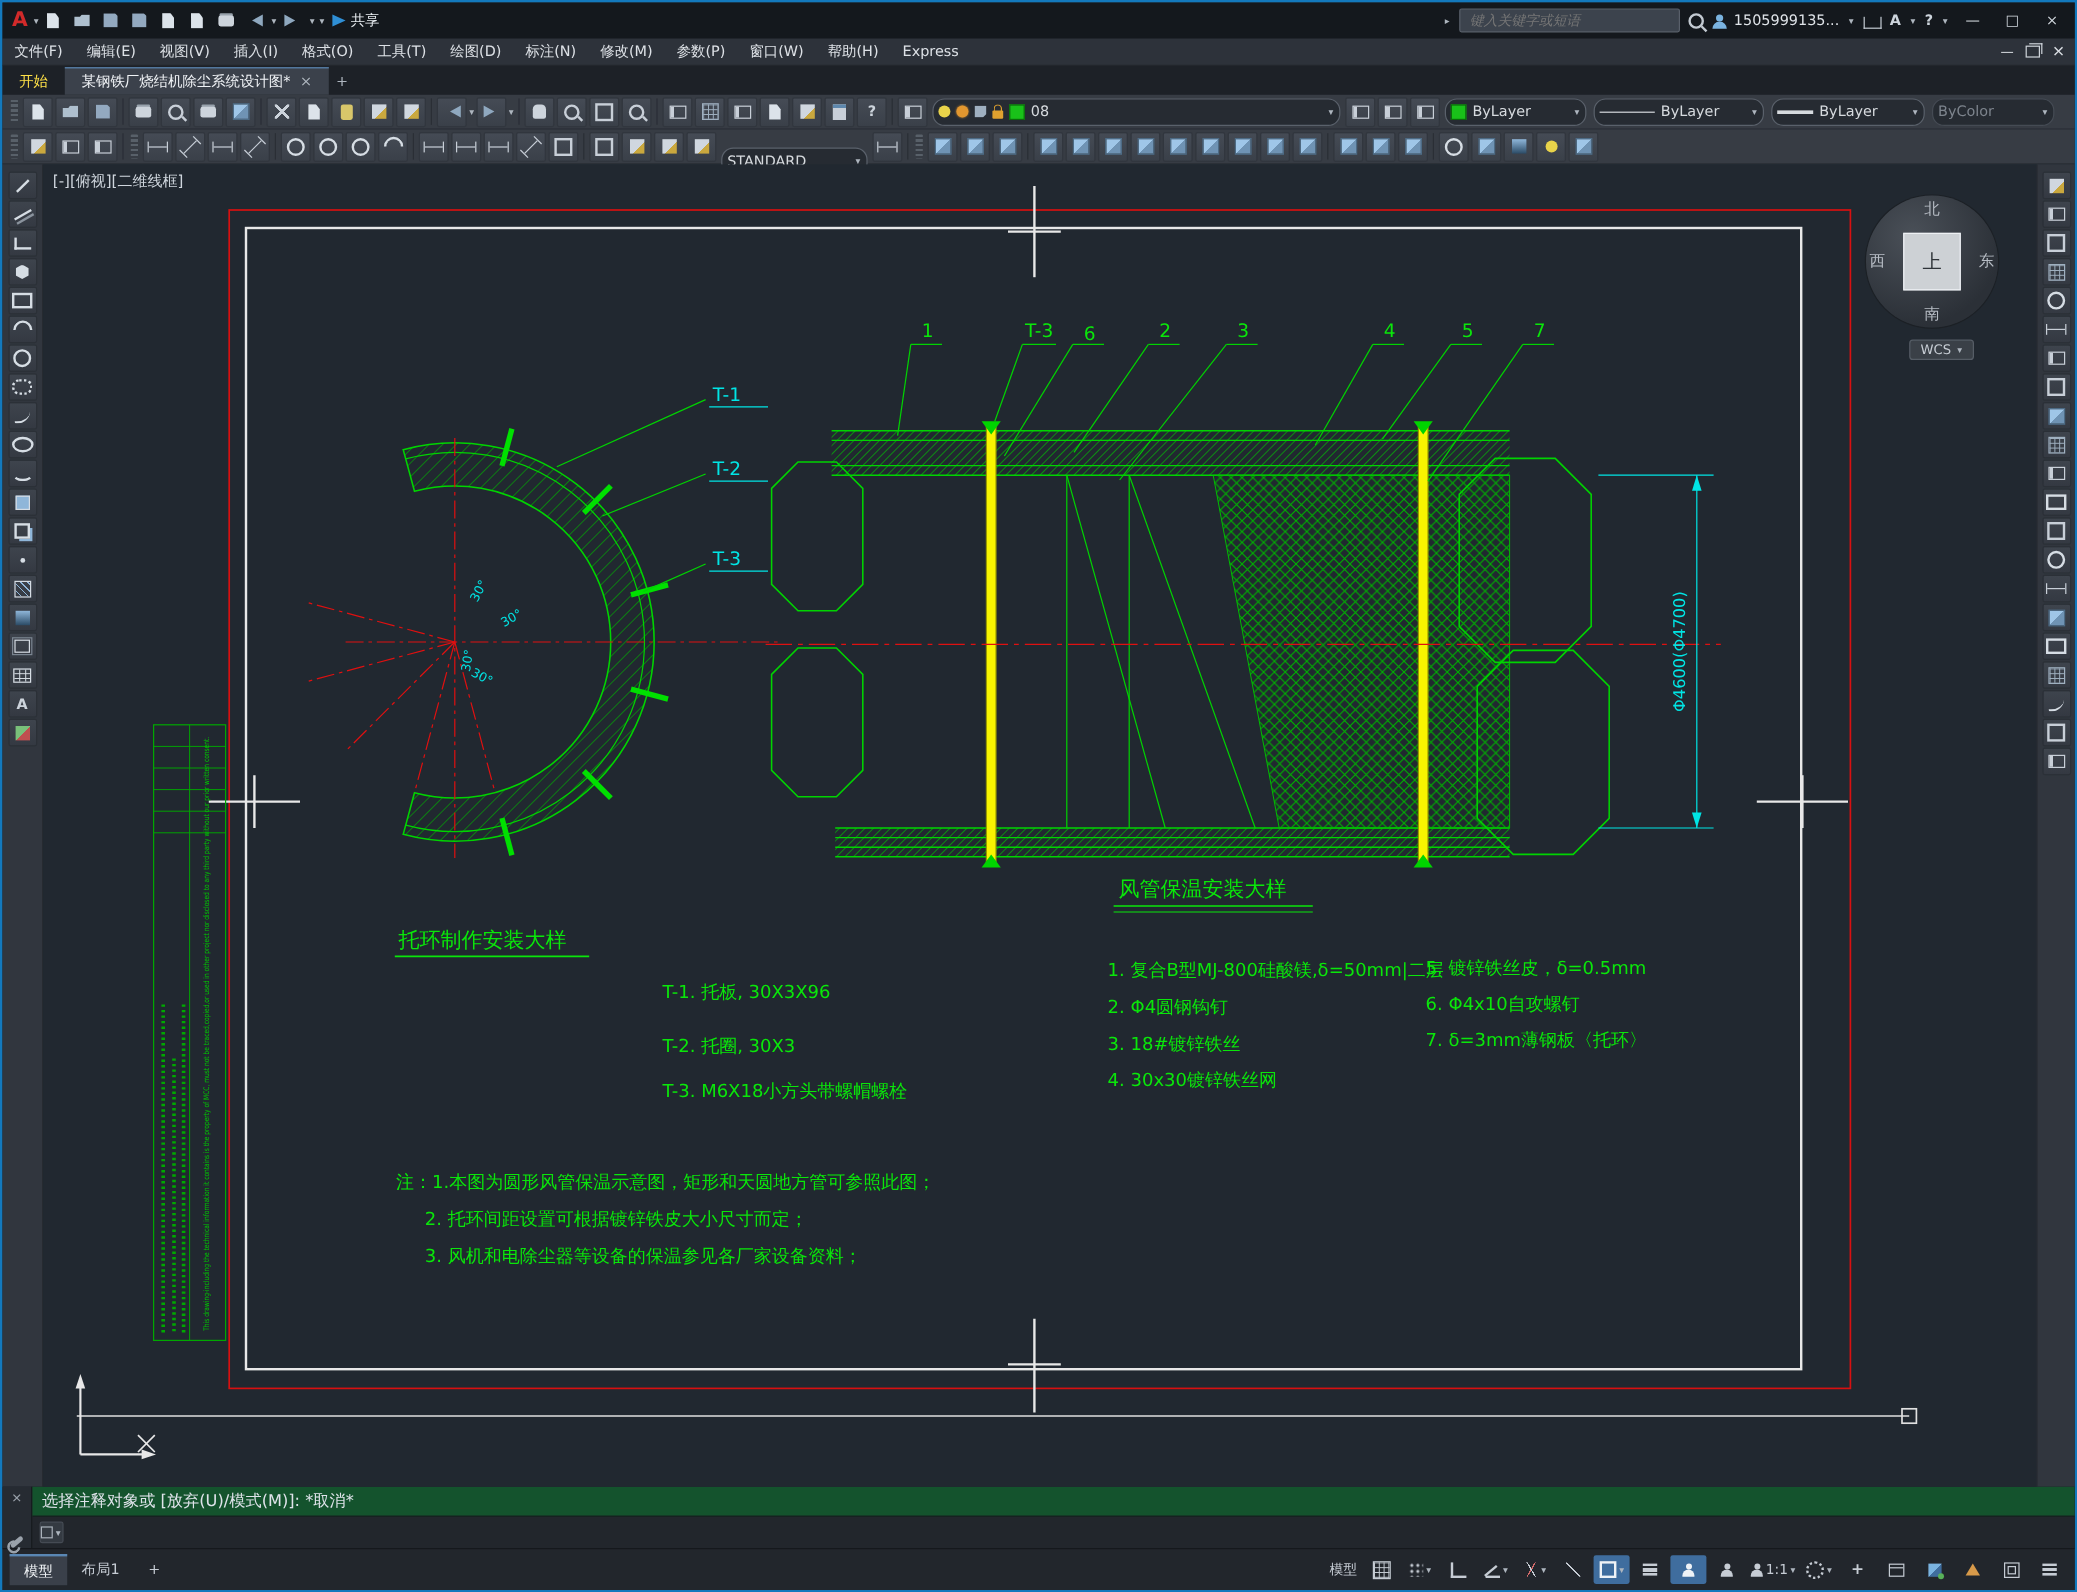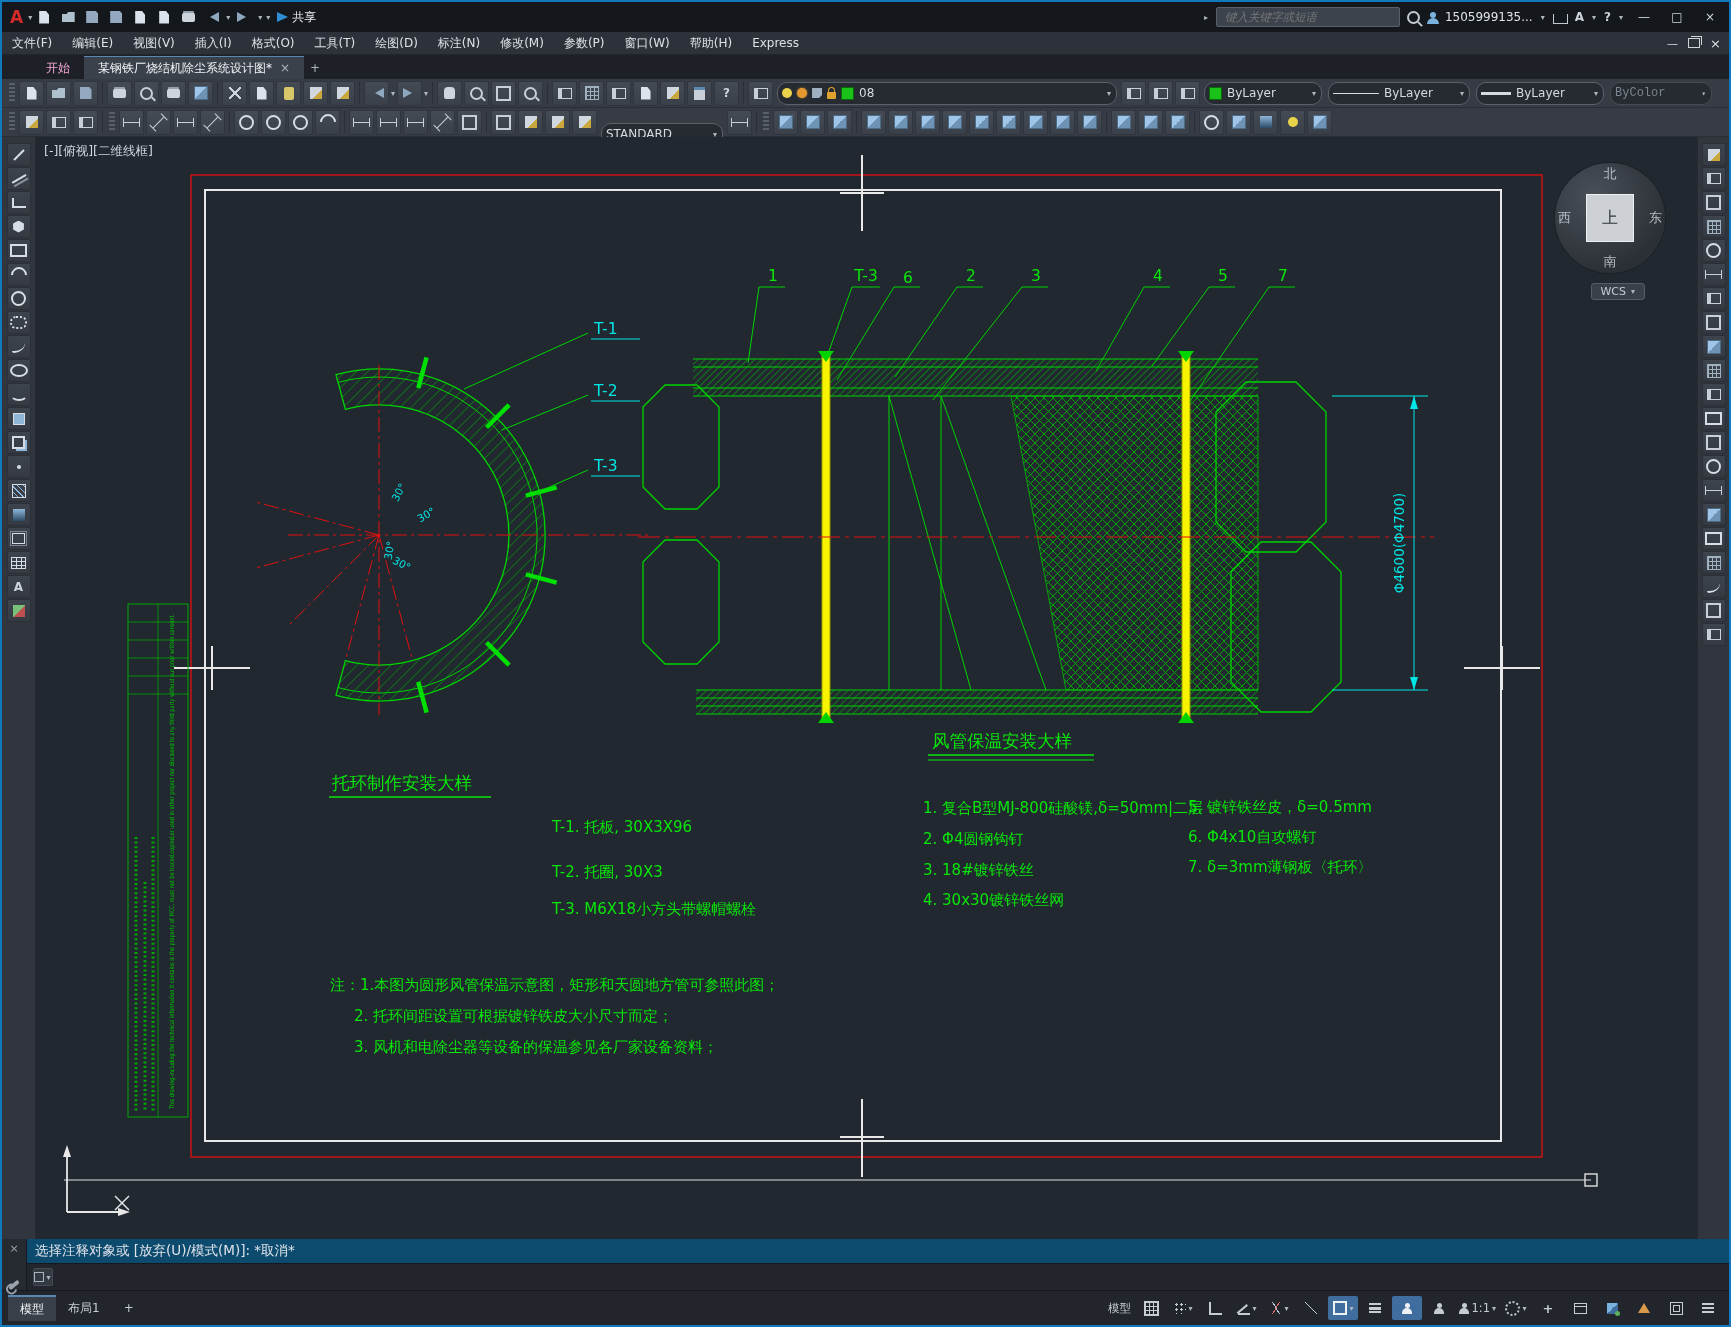--- a/index.html
+++ b/index.html
@@ -26,21 +26,21 @@
   .winbtn{width:26px;height:22px;display:flex;align-items:center;justify-content:center;color:#cfd5db;font-size:12px;}
   
   .menubar{height:22px;background:#2d323a;display:flex;align-items:center;color:#dde1e6;font-size:12px;flex:0 0 auto;border-bottom:1px solid #22262c;}
   .menu-item{padding:0 10px;height:100%;display:flex;align-items:center;}
   .doc-ctrls{margin-left:auto;display:flex;padding-right:8px;gap:10px;align-items:center;}
   .restore{width:10px;height:8px;border:1px solid #cfd5db;position:relative;}
   .restore::before{content:"";position:absolute;left:2px;top:-3px;width:10px;height:8px;border:1px solid #cfd5db;border-bottom:none;border-left:none;}
   
   .tabbar{height:24px;background:#1d2127;display:flex;align-items:flex-end;color:#c6ccd3;font-size:12px;flex:0 0 auto;}
   .ftab{height:22px;display:flex;align-items:center;padding:0 14px;gap:8px;}
-  .ftab.start{color:#f9a8d4;margin-left:30px;}
+  .ftab.start{color:#fde047;}
   .ftab.active{background:#3b414b;color:#f0f3f6;border-top:1px solid #5a87b4;}
   .tab-close{color:#aeb6bf;font-size:12px;}
   .tab-plus{width:22px;height:22px;display:flex;align-items:center;justify-content:center;color:#aeb6bf;}
   
   .tbrow{height:28px;background:#373c44;display:flex;align-items:center;padding-left:4px;flex:0 0 auto;border-bottom:1px solid #2a2e35;}
   .grip{width:6px;height:20px;margin:0 3px;background:repeating-linear-gradient(#586069 0 2px,transparent 2px 4px);border-radius:1px;}
   .sep{width:1px;height:22px;background:#2a2e35;margin:0 3px;}
   .ti{width:23px;height:23px;margin:0 1px;background:linear-gradient(#454b55,#3a4049);border:1px solid #31363e;border-radius:2px;display:flex;align-items:center;justify-content:center;flex:0 0 auto;}
   .ti b{display:block;}
   .sh-doc{width:10px;height:13px;background:#dce3ea;clip-path:polygon(0 0,65% 0,100% 35%,100% 100%,0 100%);}
@@ -109,21 +109,21 @@
   .vc .s{left:50%;bottom:2px;transform:translateX(-50%);}
   .vc .w{left:3px;top:50%;transform:translateY(-50%);}
   .vc .e{right:3px;top:50%;transform:translateY(-50%);}
   .wcs{position:absolute;right:52px;top:146px;background:#3a4047;border:1px solid #565d66;border-radius:3px;color:#c6ccd3;font-size:11px;padding:1px 8px;display:flex;gap:4px;align-items:center;z-index:3;}
   
   .cmdwrap{flex:0 0 auto;display:flex;background:#1b1f24;}
   .cmdside{width:24px;background:#262b32;display:flex;flex-direction:column;align-items:center;justify-content:space-between;padding:3px 0;color:#9aa2ab;font-size:11px;border-right:1px solid #15181c;}
   .wrench{width:12px;height:4px;background:#9aa2ab;border-radius:2px;transform:rotate(-40deg);position:relative;}
   .wrench::before{content:"";position:absolute;left:-4px;top:-2px;width:7px;height:7px;border:2px solid #9aa2ab;border-radius:50%;border-right-color:transparent;}
   .cmdcol{flex:1;display:flex;flex-direction:column;}
-  .cmd-hist{height:24px;background:#0c4a6e;color:#dfe3ea;font-size:13.5px;display:flex;align-items:center;padding-left:8px;border-bottom:1px solid #15181c;}
+  .cmd-hist{height:24px;background:#14532d;color:#dfe3ea;font-size:13.5px;display:flex;align-items:center;padding-left:8px;border-bottom:1px solid #15181c;}
   .cmd-in{height:26px;background:#22262c;display:flex;align-items:center;gap:6px;padding-left:6px;}
   .cmd-ic{width:18px;height:16px;background:#343a42;border:1px solid #454b54;border-radius:2px;display:flex;align-items:center;justify-content:center;color:#aab2bb;font-size:8px;gap:1px;}
   .cmd-ic i{width:8px;height:8px;border:1px solid #aab2bb;display:block;}
   .cmd-in input{flex:1;background:transparent;border:none;outline:none;color:#c8cfd7;font-style:italic;font-size:14px;font-family:inherit;}
   
   .status{height:34px;background:#22262c;display:flex;align-items:center;flex:0 0 auto;border-top:1px solid #15181c;padding:0 6px;color:#c6ccd4;}
   .ltab{height:24px;display:flex;align-items:center;padding:0 12px;font-size:12px;}
   .ltab.active{background:#3a404a;color:#f0f3f6;border-top:2px solid #5a87b4;}
   .st-group{margin-left:auto;display:flex;align-items:center;gap:2px;}
   .st{min-width:24px;height:24px;display:flex;align-items:center;justify-content:center;border-radius:2px;padding:0 3px;font-size:11.5px;gap:2px;}
@@ -361,21 +361,21 @@
     <span class="combo" style="width:132px;">
       <b class="ltline"></b>
       <span>ByLayer</span>
       <span class="cc caret">▾</span>
     </span>
     <span class="combo" style="width:118px;">
       <b class="lwline"></b>
       <span>ByLayer</span>
       <span class="cc caret">▾</span>
     </span>
-    <span class="combo dis" style="width:92px;font-family:Liberation Mono, monospace;">
+    <span class="combo dis" style="width:92px;">
       <span>ByColor</span>
       <span class="cc caret">▾</span>
     </span>
   </div>
 
   <div class="tbrow">
     <span class="grip"></span>
     <span class="ti">
         <b class="sh-brush"></b>
       </span>

